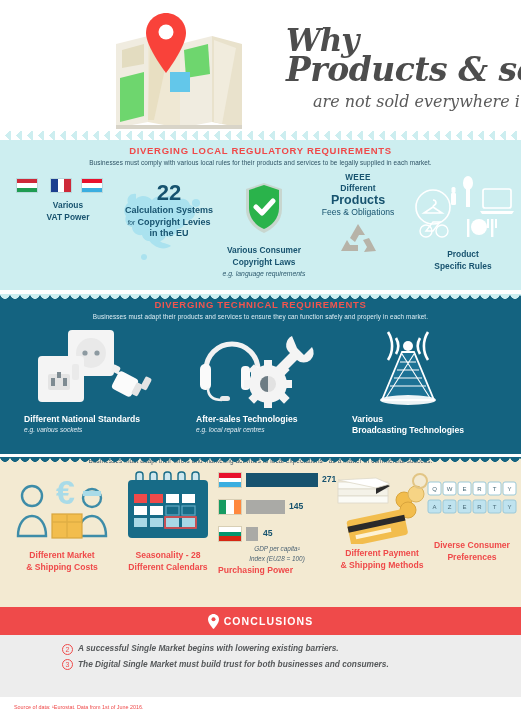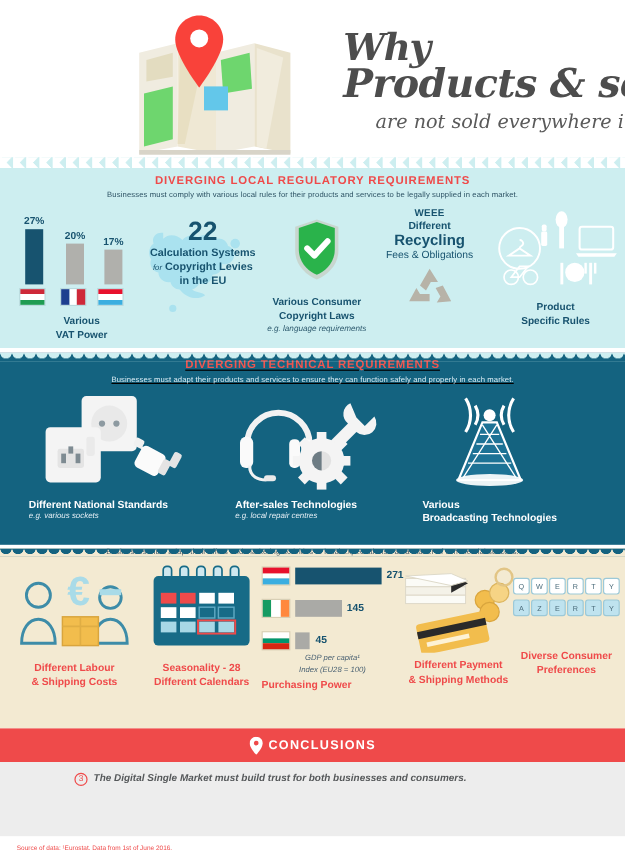--- a/index.html
+++ b/index.html
@@ -97,21 +97,21 @@
   
   .shield-blk { position: absolute; left: 222px; top: 4px; width: 84px; text-align: center; }
   .weee { position: absolute; left: 306px; top: 2px; width: 104px; text-align: center; }
   .weee-l1 { font-size: 8.2px; font-weight: bold; color: #17536f; letter-spacing: 0.3px; }
   .weee-l2 { font-size: 8.6px; font-weight: bold; color: #17536f; margin-top: 1px; }
   .weee-l3 { font-size: 12.5px; font-weight: bold; color: #17536f; line-height: 14px; }
   .weee-l4 { font-size: 8.6px; color: #17536f; }
   .prod { position: absolute; left: 408px; top: 2px; width: 110px; text-align: center; }
 
   
-  .sec2 { position: relative; background: #146380; height: 160px; text-decoration: underline; }
+  .sec2 { position: relative; background: #146380; height: 160px; }
   .scallop-top {
     position: absolute; left: 0; top: 0; width: 521px; height: 7px;
     background:
       radial-gradient(circle at 5px 0px, #cdeef0 4.6px, transparent 5px) 0 0/10px 7px repeat-x;
   }
   .sec2 .sec-title { color: #f1554f; padding-top: 5px; }
   .sec2 .sec-sub { color: #ddeef5; }
   .row2 { position: relative; height: 126px; margin-top: 4px; }
   .t-item { position: absolute; text-align: left; }
   .t-cap { font-size: 8.6px; font-weight: bold; color: #ffffff; line-height: 11px; }
@@ -199,34 +199,20 @@
   </div>
 
   <div class="sec1">
     <div class="zigzag-top"></div>
     <div class="sec-title">DIVERGING LOCAL REGULATORY REQUIREMENTS</div>
     <div class="sec-sub">Businesses must comply with various local rules for their products and services to be legally supplied in each market.</div>
 
     <div class="row1">
 
       <div class="vat">
-        <div class="bars">
-          <div class="bar-wrap b1">
-            <div class="bar-lbl">27%</div>
-            <div class="bar" style="height:46px;background:#17536f;"></div>
-          </div>
-          <div class="bar-wrap b2">
-            <div class="bar-lbl">20%</div>
-            <div class="bar" style="height:34px;background:#b0b0ac;"></div>
-          </div>
-          <div class="bar-wrap b3">
-            <div class="bar-lbl">17%</div>
-            <div class="bar" style="height:29px;background:#b0b0ac;"></div>
-          </div>
-        </div>
         <div class="flags">
           <div class="flag flag-h f1">
             <div style="background:#ce2939"></div>
               <div style="background:#fff"></div>
               <div style="background:#1f9c52"></div>
           </div>
           <div class="flag flag-v f2">
             <div style="background:#1d3f8f"></div>
               <div style="background:#fff"></div>
               <div style="background:#ce2939"></div>
@@ -270,21 +256,21 @@
         <div class="cap" style="margin-top:6px">
           <div>Various Consumer</div>
           <div>Copyright Laws</div>
         </div>
         <div class="cap-it">e.g. language requirements</div>
       </div>
 
       <div class="weee">
         <div class="weee-l1">WEEE</div>
         <div class="weee-l2">Different</div>
-        <div class="weee-l3">Recycling</div>
+        <div class="weee-l3">Products</div>
         <div class="weee-l4">Fees &amp; Obligations</div>
         <svg width="44" height="40" viewBox="0 0 44 40" style="margin-top:4px">
           <path d="M22 3l7 11h-6l-4 7-5-4 8-14z" fill="#b7b3a8"></path>
           <path d="M40 30l-12 1 3-5-4-7 6-2 7 13z" fill="#b7b3a8"></path>
           <path d="M5 30l6-11 3 5h8v6H5z" fill="#b7b3a8"></path>
         </svg>
         <div class="cap" style="visibility:hidden">x</div>
       </div>
 
       <div class="prod">
@@ -397,21 +383,21 @@
         <svg width="100" height="76" viewBox="0 0 100 76">
           <circle cx="20" cy="26" r="10" stroke="#3d8ca8" stroke-width="2.4" fill="none"></circle>
           <path d="M6 66c0-12 6-20 14-20s14 8 14 20z" stroke="#3d8ca8" stroke-width="2.4" fill="none"></path>
           <text x="44" y="34" font-family="Liberation Sans, sans-serif" font-size="34" font-weight="bold" fill="#a9dbe8">€</text>
           <circle cx="80" cy="28" r="9" stroke="#3d8ca8" stroke-width="2.4" fill="none"></circle>
           <rect x="71" y="21" width="18" height="5" fill="#a9dbe8"></rect>
           <path d="M66 66c0-12 6-20 14-20s14 8 14 20z" stroke="#3d8ca8" stroke-width="2.4" fill="none"></path>
           <rect x="40" y="44" width="30" height="24" fill="#f2bd4d" stroke="#d9a53d" stroke-width="1.2"></rect>
           <path d="M55 44v24M40 52h30" stroke="#e0ae44" stroke-width="1.4"></path>
         </svg>
-        <div class="m-cap">Different Labour</div>
+        <div class="m-cap">Different Market</div>
         <div class="m-cap">&amp; Shipping Costs</div>
       </div>
 
       <div class="m-item" style="left:116px; top:2px; width:104px;">
         <svg width="92" height="76" viewBox="0 0 92 76">
           <g fill="#cfe8ef" stroke="#176b87" stroke-width="1.4">
             <rect x="14" y="2" width="7" height="14" rx="3"></rect>
               <rect x="28" y="2" width="7" height="14" rx="3"></rect>
             <rect x="42" y="2" width="7" height="14" rx="3"></rect>
               <rect x="56" y="2" width="7" height="14" rx="3"></rect>
@@ -533,20 +519,24 @@
 
   <div class="concl-bar">
     <svg width="11" height="15" viewBox="0 0 11 15" style="margin-right:5px">
       <path d="M5.5 0C2.5 0 0 2.4 0 5.4 0 9.3 5.5 15 5.5 15S11 9.3 11 5.4C11 2.4 8.5 0 5.5 0z" fill="#ffffff"></path>
       <circle cx="5.5" cy="5.2" r="2" fill="#ef4a4a"></circle>
     </svg>
     <span class="ttl">CONCLUSIONS</span>
   </div>
   <div class="concl-body">
     <div class="concl-item">
+      <div class="num-circle">2</div>
+      <div class="concl-txt">A successful Single Market begins with lowering existing barriers.</div>
+    </div>
+    <div class="concl-item">
       <div class="num-circle">3</div>
       <div class="concl-txt">The Digital Single Market must build trust for both businesses and consumers.</div>
     </div>
   </div>
   <div class="footer">
     <div class="foot-line">Source of data: ¹Eurostat. Data from 1st of June 2016.</div>
 
   </div>
 </div>
 

